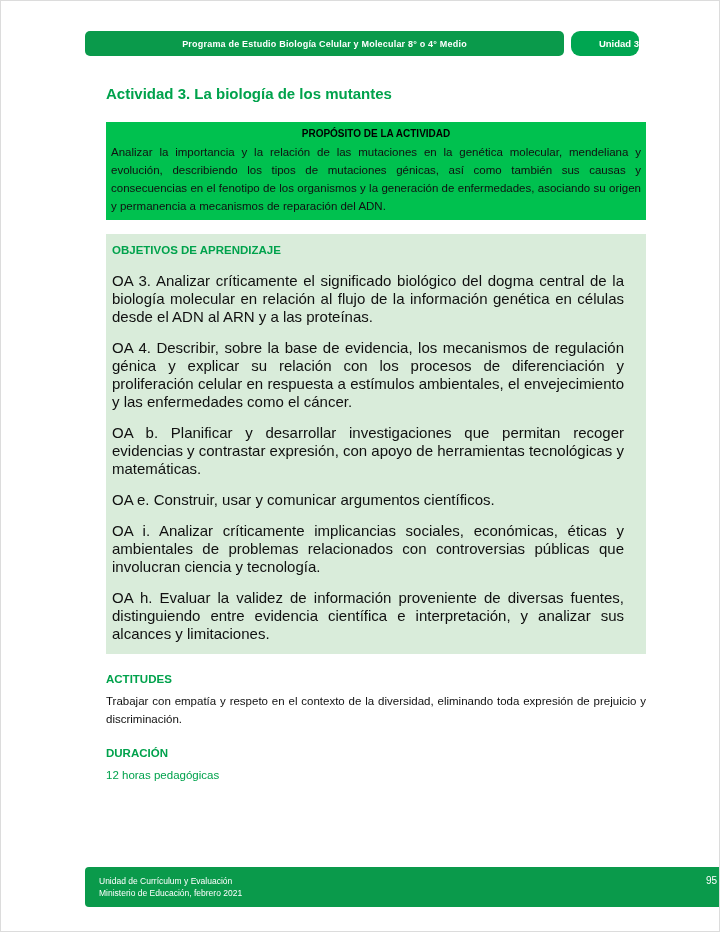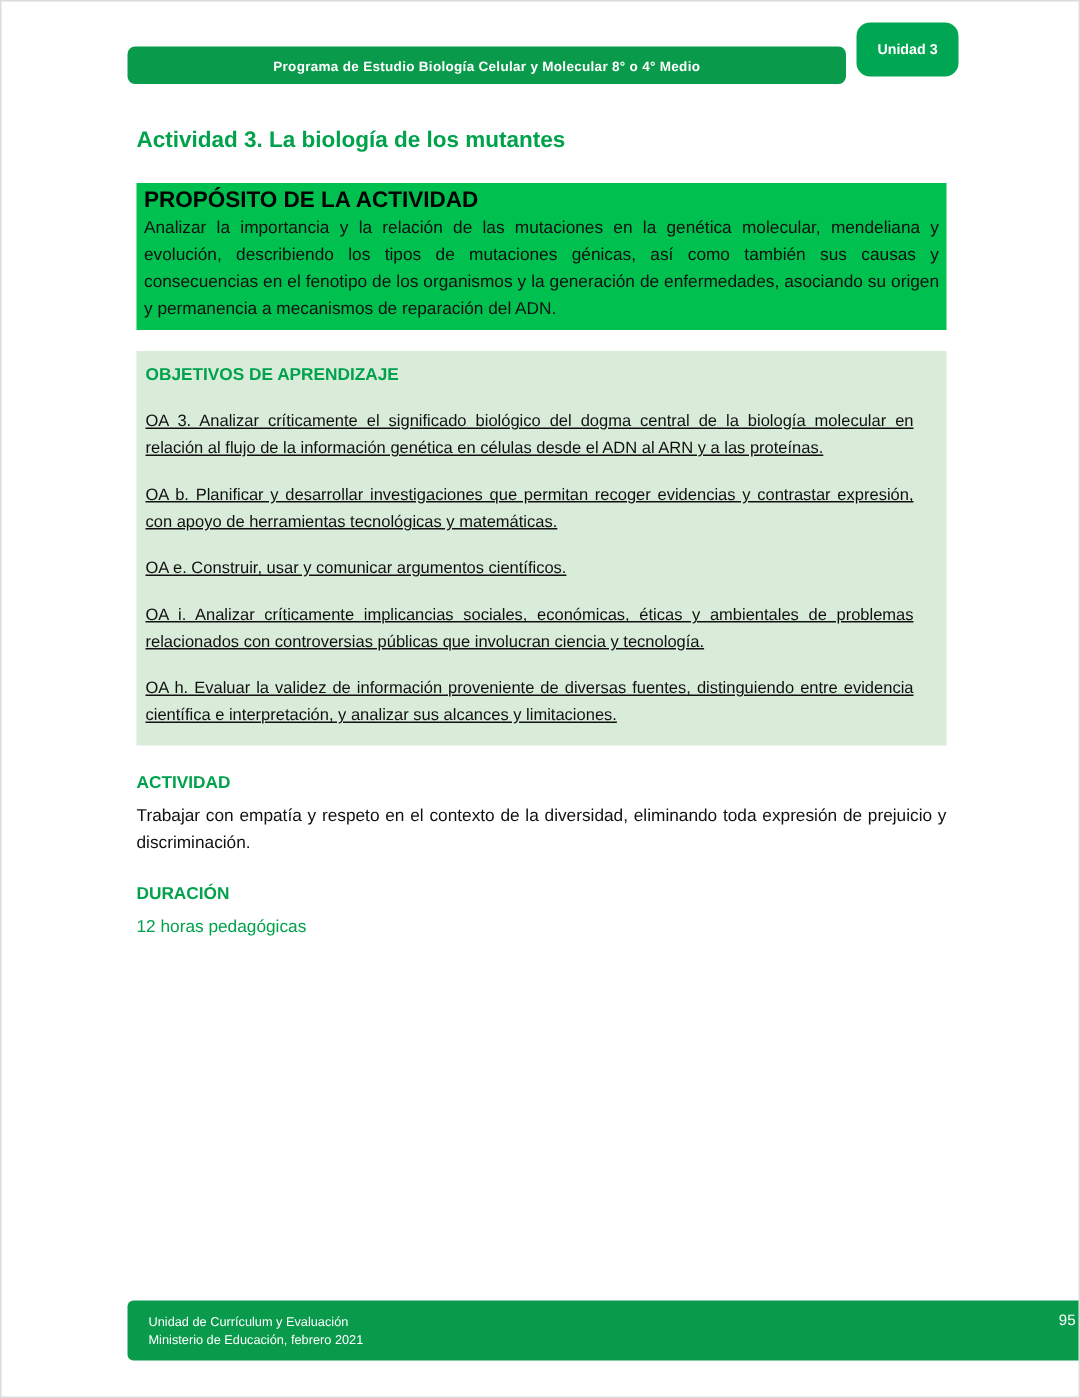--- a/index.html
+++ b/index.html
@@ -21,67 +21,66 @@
     position: absolute; top: 30px; left: 84px;
     width: 479px; height: 25px;
     background: var(--green-dark, #0a9a4b);
     border-radius: 5px;
     display: flex; align-items: center; justify-content: center;
   }
   .header-bar .header-title {
     color: #ffffff; font-size: 9px; letter-spacing: 0.2px; font-weight: bold;
   }
   .unit-badge {
-    position: absolute; top: 14px; left: 570px;
-    width: 68px; height: 36px;
+    position: absolute; top: 30px; left: 570px;
+    width: 68px; height: 25px;
     background: var(--green-badge, #00a651);
     border-radius: 9px;
-    display: flex; align-items: center; justify-content: center;
+    display: flex; align-items: center; justify-content: flex-end;
   }
   .unit-badge .badge-label {
     color: #ffffff; font-size: 9.5px; font-weight: bold;
   }
 
   
   .content {
-    position: absolute; left: 90px; top: 84px; width: 540px;
+    position: absolute; left: 105px; top: 84px; width: 540px;
   }
   .activity-title {
     color: var(--green-text, #00a24c);
     font-size: 15px; font-weight: bold;
     margin-bottom: 20px;
   }
 
   .purpose {
     background: var(--green-bright, #00c14f);
     padding: 3px 5px 5px 5px;
   }
   .purpose-heading {
     font-weight: bold; color: #000000;
-    font-size: 15px; line-height: 18px;
+    font-size: 10px; line-height: 18px; text-align: center;
   }
   .purpose-body {
     font-size: 11.5px; line-height: 18px;
     text-align: justify; color: #101010;
   }
 
   .objectives {
     background: var(--green-pale, #d9ecda);
     margin-top: 14px;
     padding: 7px 22px 11px 6px;
   }
   .section-heading {
     color: var(--green-text, #00a24c);
     font-weight: bold; font-size: 11.5px; line-height: 18px;
   }
   .objective {
-    font-size: 11px; line-height: 18px;
+    font-size: 15px; line-height: 18px;
     text-align: justify; color: #101010;
     margin-top: 13px;
-    text-decoration: underline;
   }
 
   .attitudes { margin-top: 16px; }
   .attitudes-body {
     font-size: 11.5px; line-height: 18px;
     text-align: justify; color: #101010;
     margin-top: 4px;
   }
 
   .duration { margin-top: 16px; }
@@ -125,28 +124,29 @@
     <h1 class="activity-title">Actividad 3. La biología de los mutantes</h1>
 
     <section class="purpose">
       <div class="purpose-heading">PROPÓSITO DE LA ACTIVIDAD</div>
       <p class="purpose-body">Analizar la importancia y la relación de las mutaciones en la genética molecular, mendeliana y evolución, describiendo los tipos de mutaciones génicas, así como también sus causas y consecuencias en el fenotipo de los organismos y la generación de enfermedades, asociando su origen y permanencia a mecanismos de reparación del ADN.</p>
     </section>
 
     <section class="objectives">
       <div class="section-heading">OBJETIVOS DE APRENDIZAJE</div>
       <p class="objective">OA 3. Analizar críticamente el significado biológico del dogma central de la biología molecular en relación al flujo de la información genética en células desde el ADN al ARN y a las proteínas.</p>
+      <p class="objective">OA 4. Describir, sobre la base de evidencia, los mecanismos de regulación génica y explicar su relación con los procesos de diferenciación y proliferación celular en respuesta a estímulos ambientales, el envejecimiento y las enfermedades como el cáncer.</p>
       <p class="objective">OA b. Planificar y desarrollar investigaciones que permitan recoger evidencias y contrastar expresión, con apoyo de herramientas tecnológicas y matemáticas.</p>
       <p class="objective">OA e. Construir, usar y comunicar argumentos científicos.</p>
       <p class="objective">OA i. Analizar críticamente implicancias sociales, económicas, éticas y ambientales de problemas relacionados con controversias públicas que involucran ciencia y tecnología.</p>
       <p class="objective">OA h. Evaluar la validez de información proveniente de diversas fuentes, distinguiendo entre evidencia científica e interpretación, y analizar sus alcances y limitaciones.</p>
     </section>
 
     <section class="attitudes">
-      <div class="section-heading">ACTIVIDAD</div>
+      <div class="section-heading">ACTITUDES</div>
       <p class="attitudes-body">Trabajar con empatía y respeto en el contexto de la diversidad, eliminando toda expresión de prejuicio y discriminación.</p>
     </section>
 
     <section class="duration">
       <div class="section-heading">DURACIÓN</div>
       <p class="duration-value">12 horas pedagógicas</p>
     </section>
 
   </div>
 

